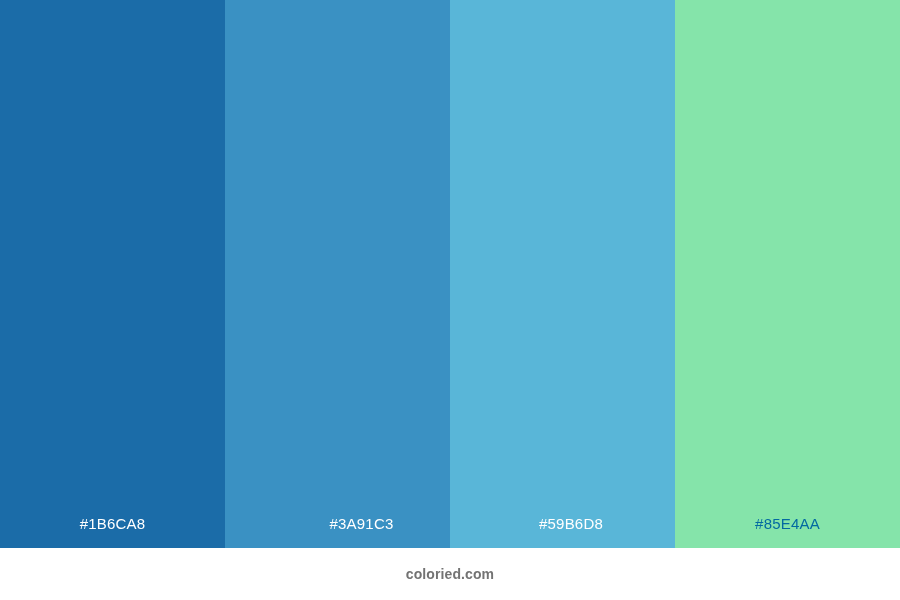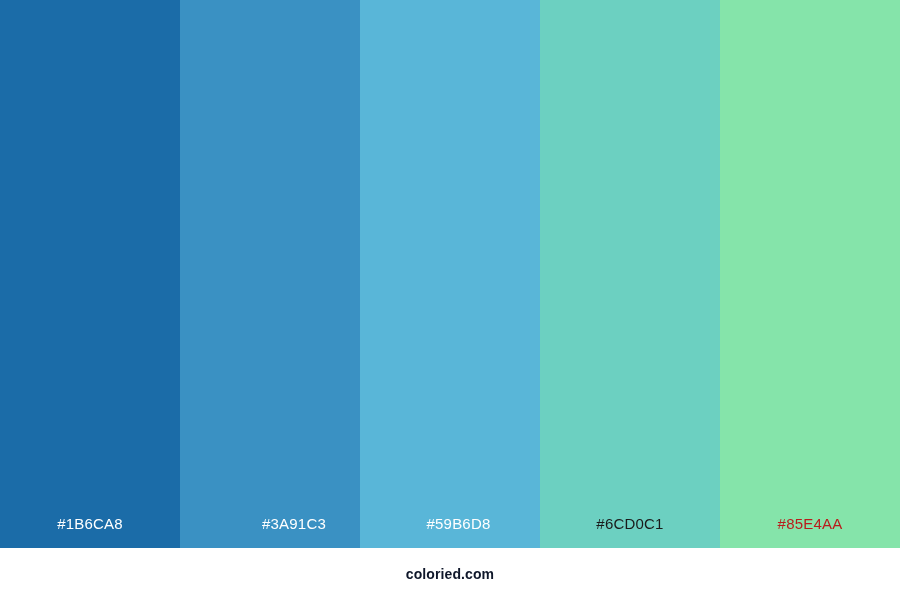--- a/index.html
+++ b/index.html
@@ -57,21 +57,21 @@
     background: #ffffff;
     display: flex;
     align-items: center;
     justify-content: center;
   }
 
   .footer-brand {
     font-family: "Liberation Sans", sans-serif;
     font-size: 14px;
     font-weight: 700;
-    color: #0f172a;
+    color: #737373;
     letter-spacing: 0.1px;
     line-height: 1;
   }
 </style>
 </head>
 <body>
 
 <div class="palette-page">
 
   <div class="swatch-strip">
@@ -81,26 +81,23 @@
     </div>
 
     <div class="swatch" style="background-color: rgb(58, 145, 195);">
       <span class="swatch-label" style="color: rgb(255, 255, 255); padding-left: 48px;">#3A91C3</span>
     </div>
 
     <div class="swatch" style="background-color: rgb(89, 182, 216);">
       <span class="swatch-label" style="color: rgb(255, 255, 255); padding-left: 17px;">#59B6D8</span>
     </div>
 
-    <div class="swatch" style="background-color: rgb(108, 208, 193);">
-      <span class="swatch-label" style="color: rgb(26, 26, 26);">#6CD0C1</span>
-    </div>
 
     <div class="swatch" style="background-color: rgb(133, 228, 170);">
-      <span class="swatch-label" style="color: #b91c1c;">#85E4AA</span>
+      <span class="swatch-label" style="color: #0369a1;">#85E4AA</span>
     </div>
 
   </div>
 
   <div class="footer">
     <span class="footer-brand">coloried.com</span>
   </div>
 
 </div>
 

